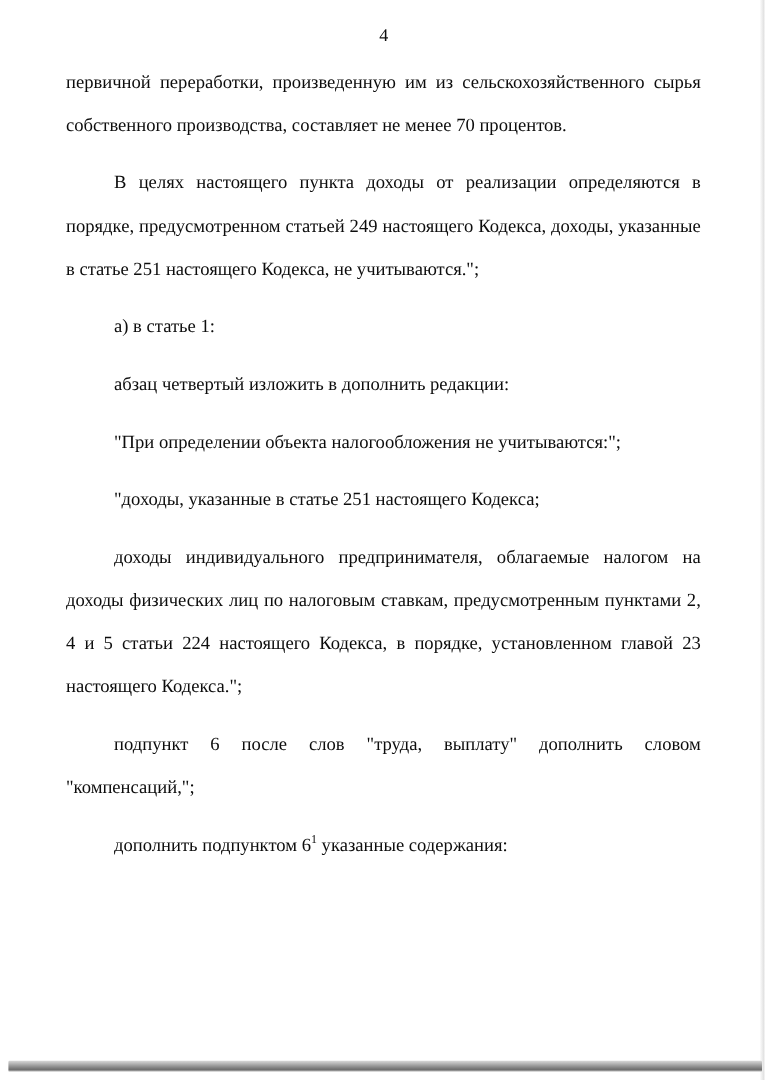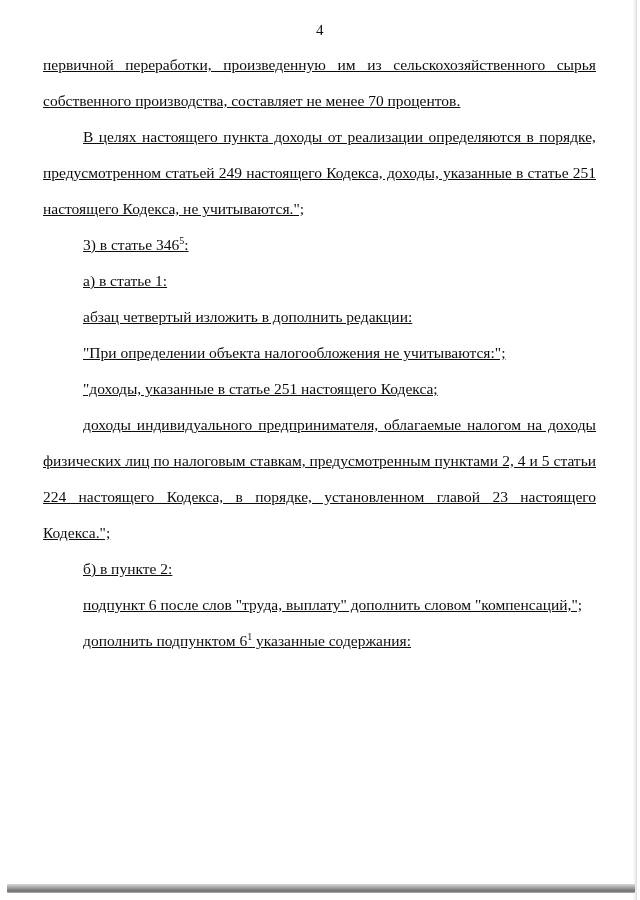--- a/index.html
+++ b/index.html
@@ -22,23 +22,22 @@
     font-size: 15px;
     letter-spacing: 0.5px;
   }
   .content {
     margin: 8px 44px 0 43px;
     font-size: 15.5px;
     line-height: 36px;
     text-align: justify;
   }
   p.para {
-    margin: 0;
+    margin: 12px;
     padding: 0;
-    text-decoration: underline;
   }
   p.para.indent {
     text-indent: 40px;
   }
   sup.fn {
     font-size: 10px;
     line-height: 0;
     vertical-align: super;
   }
   
@@ -61,25 +60,23 @@
   }
 </style>
 </head>
 <body>
 
 <div class="page">
   <div class="page-number">4</div>
   <div class="content">
       <p class="para"><span>первичной переработки, произведенную им из сельскохозяйственного сырья собственного производства, составляет не менее 70 процентов.</span></p>
       <p class="para indent"><span>В целях настоящего пункта доходы от реализации определяются в порядке, предусмотренном статьей 249 настоящего Кодекса, доходы, указанные в статье 251 настоящего Кодекса, не учитываются.";</span></p>
-      <p class="para indent"><span>3) в статье 346</span><sup class="fn">5</sup><span>:</span></p>
       <p class="para indent"><span>а) в статье 1:</span></p>
       <p class="para indent"><span>абзац четвертый изложить в дополнить редакции:</span></p>
       <p class="para indent"><span>"При определении объекта налогообложения не учитываются:";</span></p>
       <p class="para indent"><span>"доходы, указанные в статье 251 настоящего Кодекса;</span></p>
       <p class="para indent"><span>доходы индивидуального предпринимателя, облагаемые налогом на доходы физических лиц по налоговым ставкам, предусмотренным пунктами 2, 4 и 5 статьи 224 настоящего Кодекса, в порядке, установленном главой 23 настоящего Кодекса.";</span></p>
-      <p class="para indent"><span>б) в пункте 2:</span></p>
       <p class="para indent"><span>подпункт 6 после слов "труда, выплату" дополнить словом "компенсаций,";</span></p>
       <p class="para indent"><span>дополнить подпунктом 6</span><sup class="fn">1</sup><span> указанные содержания:</span></p>
     </div>
   <div class="scan-edge-right"></div>
   <div class="scan-edge-bottom"></div>
 </div>
 
 </body></html>

